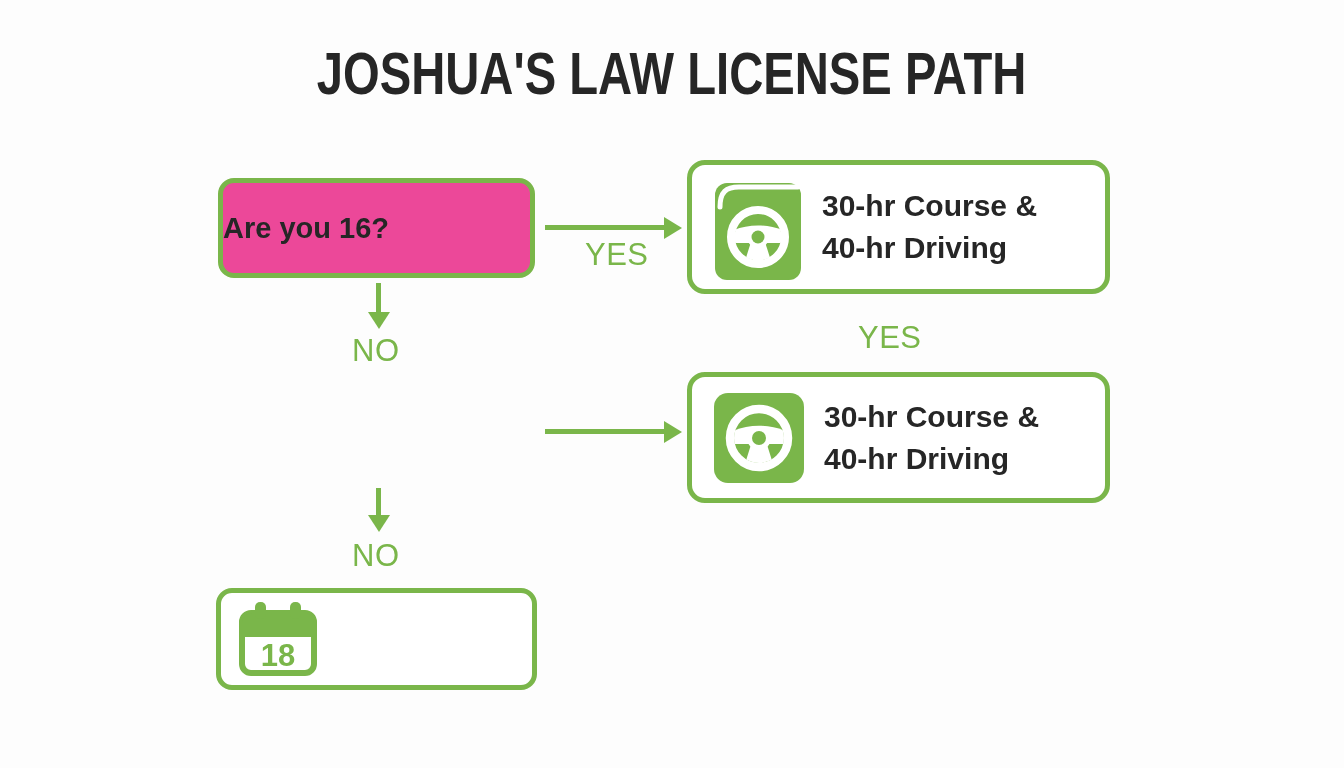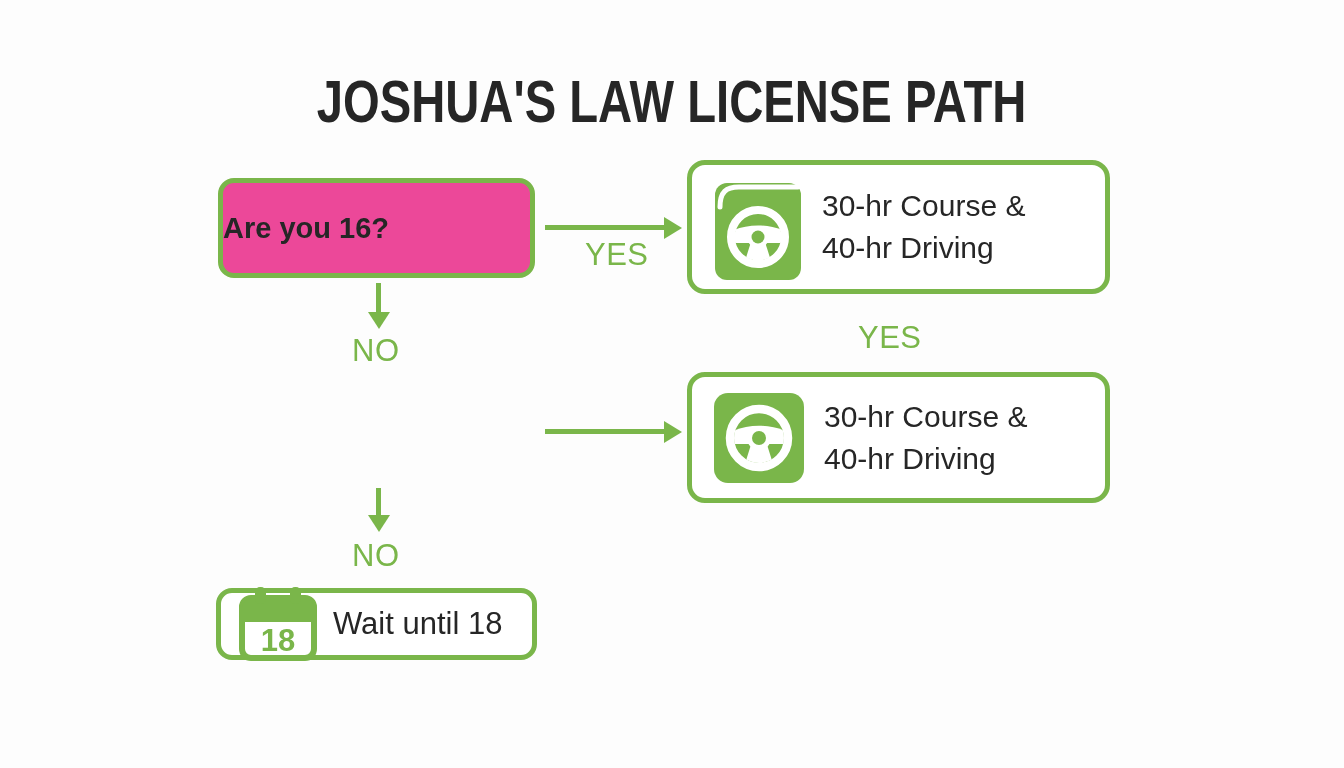--- a/index.html
+++ b/index.html
@@ -2,42 +2,42 @@
 <html style="--green: #7ab64a; --dark: #262626; --background: #fdfdfd;"><head>
 <meta charset="utf-8">
 <style>
   html,body { margin:0; padding:0; background:#ffffff; }
   .canvas {
     position:relative; width:1344px; height:768px;
     background:var(--background, #fdfdfd);
     font-family:"Liberation Sans", sans-serif;
     overflow:hidden;
   }
-  .title-wrap { position:absolute; top:40px; left:0; width:100%; text-align:center;margin-top:28px; }
+  .title-wrap { position:absolute; top:40px; left:0; width:100%; text-align:center; }
   .title {
     display:inline-block; white-space:nowrap;
     font-size:59px; font-weight:bold; color:var(--dark,#262626);
     transform:scaleX(0.8); transform-origin:center top;
     letter-spacing:0px; margin:0;
   }
   .qbox {
     position:absolute; box-sizing:border-box;
     background:#ec4899; border:5px solid var(--green,#7ab64a); border-radius:16px;
     display:flex; align-items:center; justify-content:flex-start;
     font-size:29px; font-weight:bold; color:var(--dark,#262626);
   }
   .rbox {
     position:absolute; box-sizing:border-box;
     background:#ffffff; border:5px solid var(--green,#7ab64a); border-radius:18px;
     display:flex; align-items:center;
     padding-left:20px;
   }
   .rbox .rtext {
     margin-left:18px; display:flex; flex-direction:column; justify-content:center;
-    font-size:30px; font-weight:normal; color:var(--dark,#262626); line-height:42px;
+    font-size:30px; font-weight:bold; color:var(--dark,#262626); line-height:42px;
   }
   .h-arrow { position:absolute; height:5px; background:var(--green,#7ab64a); }
   .h-arrow::after {
     content:""; position:absolute; right:-17px; top:50%; transform:translateY(-50%);
     width:0; height:0;
     border-left:18px solid var(--green,#7ab64a);
     border-top:11px solid transparent; border-bottom:11px solid transparent;
   }
   .v-arrow { position:absolute; width:5px; background:var(--green,#7ab64a); }
   .v-arrow::after {
@@ -117,26 +117,23 @@
     </svg>
     <div class="rtext">
       <span>30-hr Course &amp;</span>
       <span>40-hr Driving</span>
     </div>
   </div>
 
   <div class="v-arrow" style="left:376px; top:488px; height:28px;"></div>
   <div class="decision-label" style="left:352px; top:538px;">NO</div>
 
-  <div class="rbox" style="left:216px; top:588px; width:321px; height:72px; border-radius:16px; padding-left:16px;">
+  <div class="rbox" style="left:216px; top:588px; width:321px; height:102px; border-radius:16px; padding-left:16px;">
     <svg class="icon-svg" width="82" height="78" viewBox="0 0 82 78">
       <rect x="5" y="13" width="72" height="60" rx="9" fill="#ffffff" stroke="var(--green,#7ab64a)" stroke-width="6"></rect>
       <path d="M5 37 L5 23 A10 10 0 0 1 15 13 L67 13 A10 10 0 0 1 77 23 L77 37 Z" fill="var(--green,#7ab64a)"></path>
       <rect x="18" y="2" width="11" height="17" rx="5" fill="var(--green,#7ab64a)"></rect>
       <rect x="53" y="2" width="11" height="17" rx="5" fill="var(--green,#7ab64a)"></rect>
       <text x="41" y="66" text-anchor="middle" font-size="31" font-weight="bold" fill="var(--green,#7ab64a)">18</text>
     </svg>
-    <div class="rtext" style="font-size:31px; margin-left:14px;">
-      <span>Wait until 18</span>
-    </div>
   </div>
 
 </div>
 
 </body></html>

